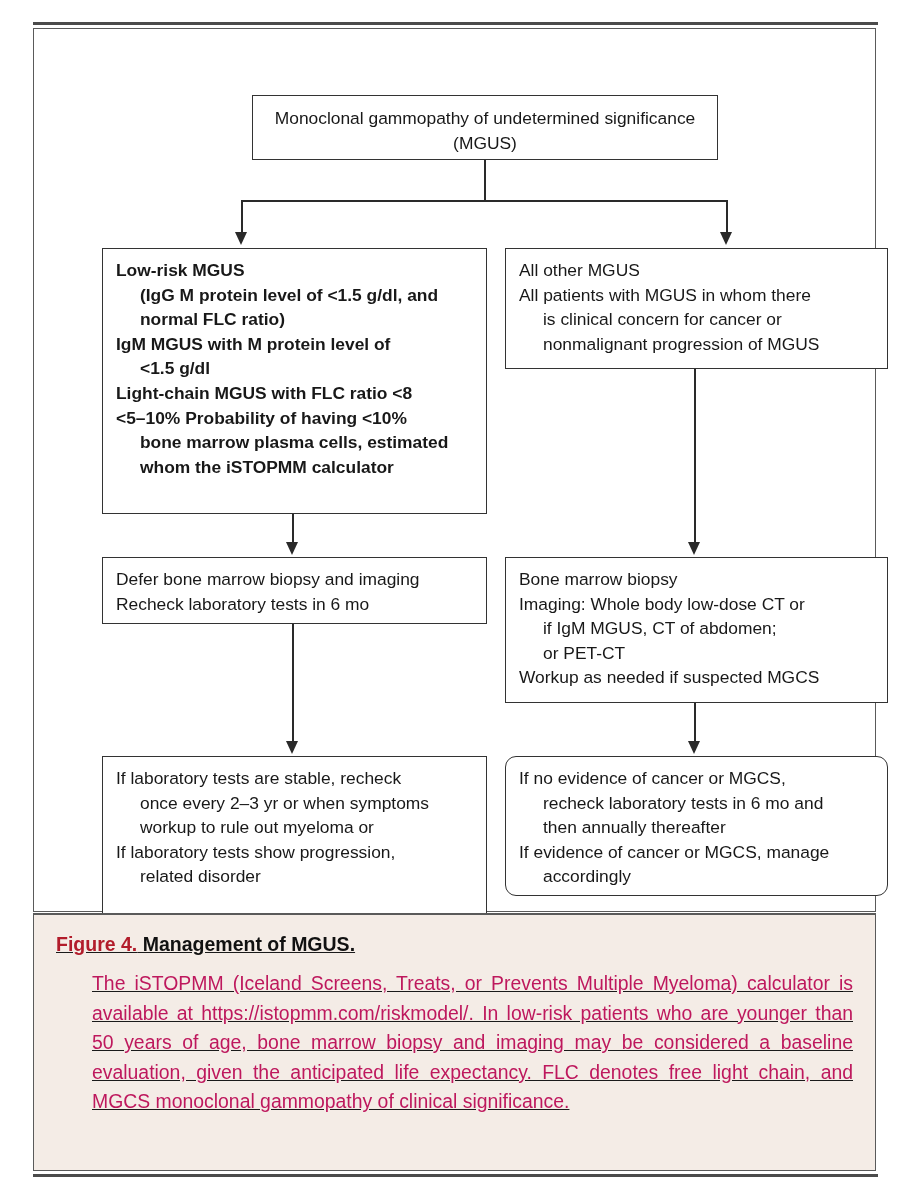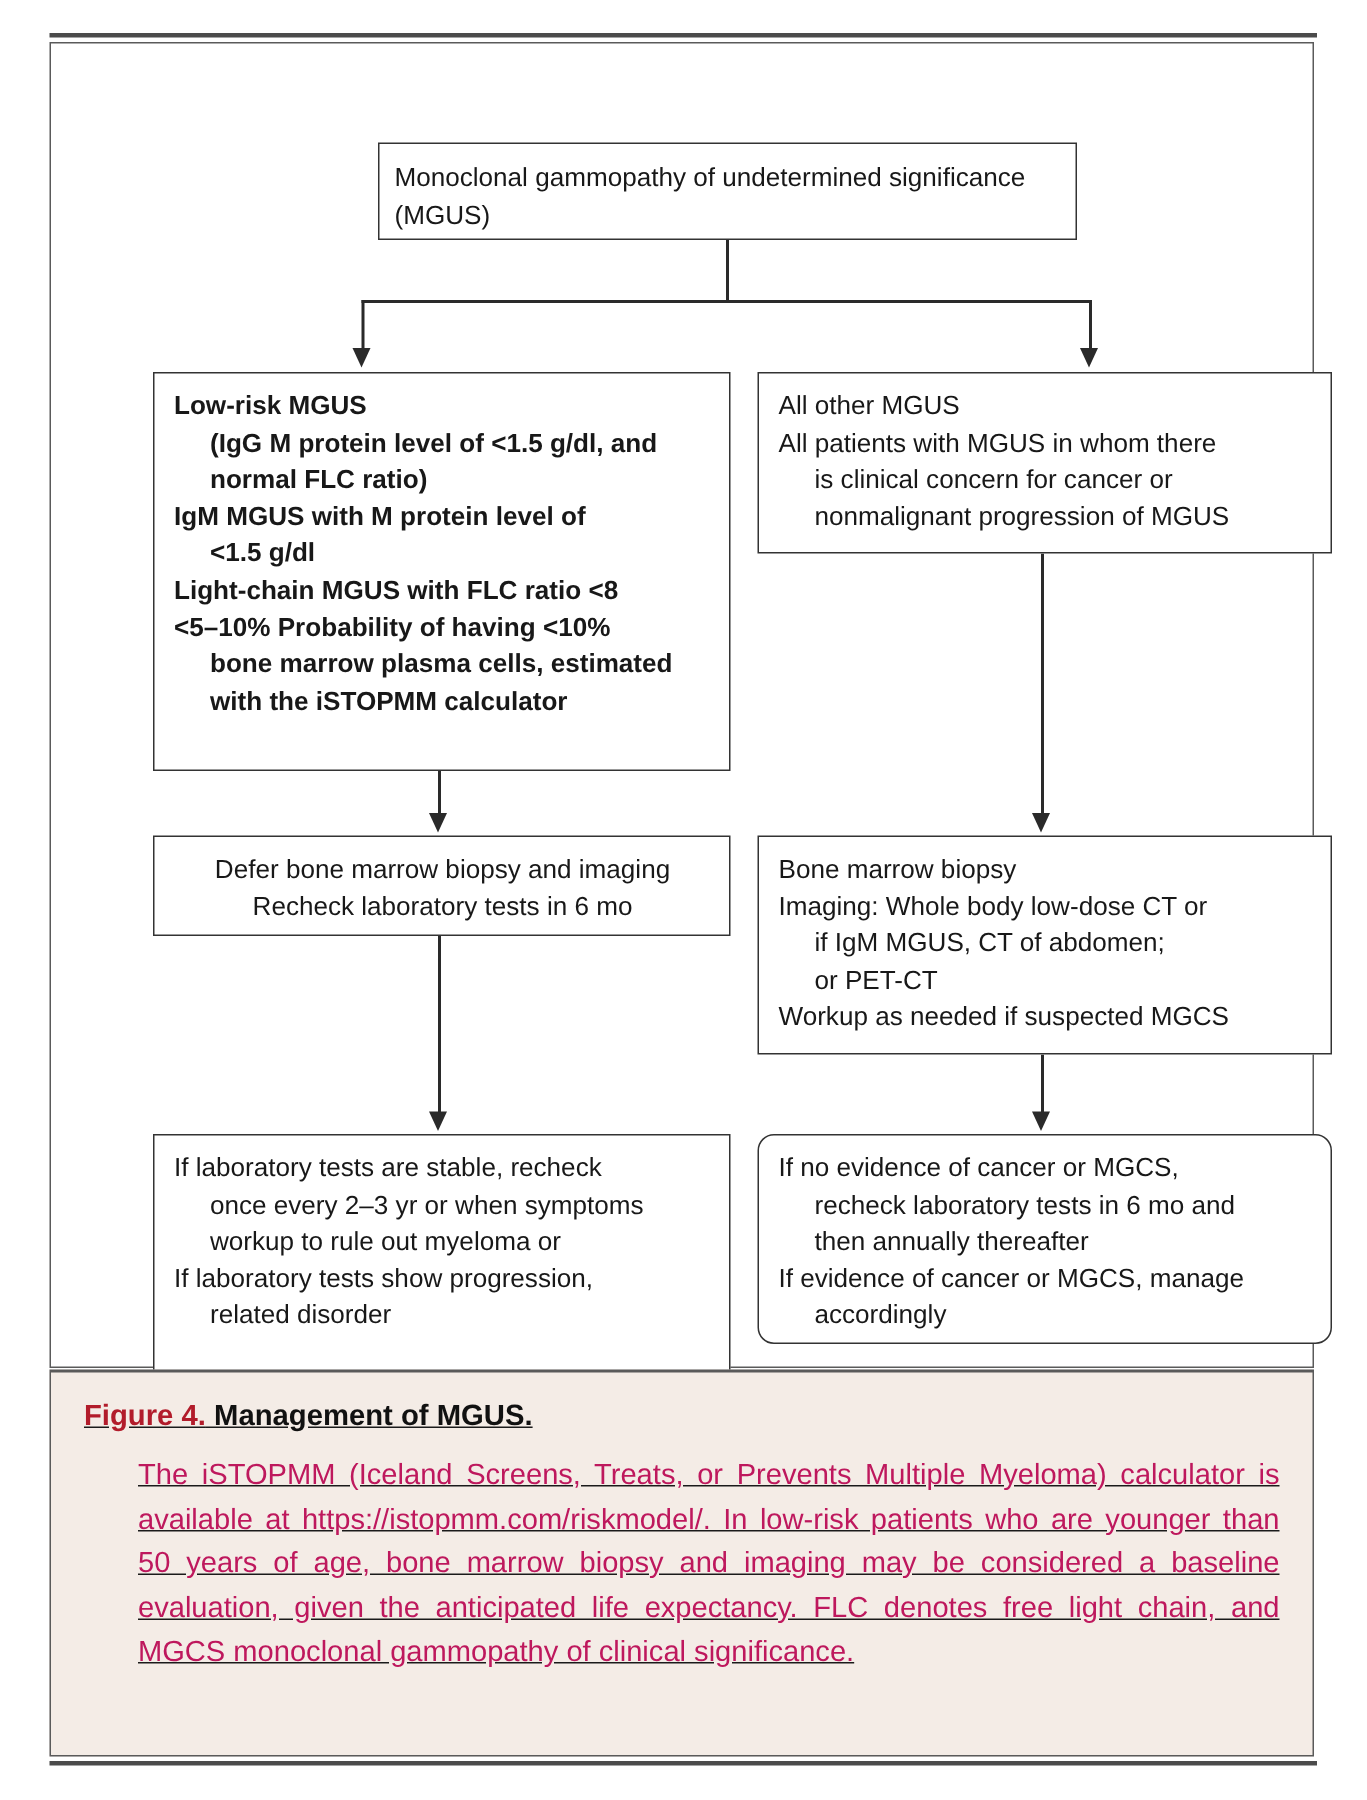--- a/index.html
+++ b/index.html
@@ -82,20 +82,21 @@
     color: #181818;
   }
   .node .ln { white-space: pre; }
   .indent1 { padding-left: 24px; }
 
   #node-top {
     left: 218px;
     top: 66px;
     width: 466px;
     height: 65px;
+    text-align: center;
     padding: 10px 10px 0 10px;
     line-height: 25px;
   }
   #node-top .ln { white-space: normal; }
 
   #node-lowrisk {
     left: 68px;
     top: 219px;
     width: 385px;
     height: 266px;
@@ -105,21 +106,20 @@
     left: 471px;
     top: 219px;
     width: 383px;
     height: 121px;
   }
   #node-defer {
     left: 68px;
     top: 528px;
     width: 385px;
     height: 67px;
-    text-align: center;
   }
   #node-biopsy {
     left: 471px;
     top: 528px;
     width: 383px;
     height: 146px;
   }
   #node-stable {
     left: 68px;
     top: 727px;
@@ -217,21 +217,21 @@
 
     <div class="node" id="node-lowrisk">
       <div class="ln">Low-risk MGUS</div>
       <div class="ln indent1">(IgG M protein level of &lt;1.5 g/dl, and</div>
       <div class="ln indent1">normal FLC ratio)</div>
       <div class="ln">IgM MGUS with M protein level of</div>
       <div class="ln indent1">&lt;1.5 g/dl</div>
       <div class="ln">Light-chain MGUS with FLC ratio &lt;8</div>
       <div class="ln">&lt;5–10% Probability of having &lt;10%</div>
       <div class="ln indent1">bone marrow plasma cells, estimated</div>
-      <div class="ln indent1">with the iSTOPMM calculator</div>
+      <div class="ln indent1">whom the iSTOPMM calculator</div>
     </div>
 
     <div class="node" id="node-other">
       <div class="ln">All other MGUS</div>
       <div class="ln">All patients with MGUS in whom there</div>
       <div class="ln indent1">is clinical concern for cancer or</div>
       <div class="ln indent1">nonmalignant progression of MGUS</div>
     </div>
 
     <div class="node" id="node-defer">

